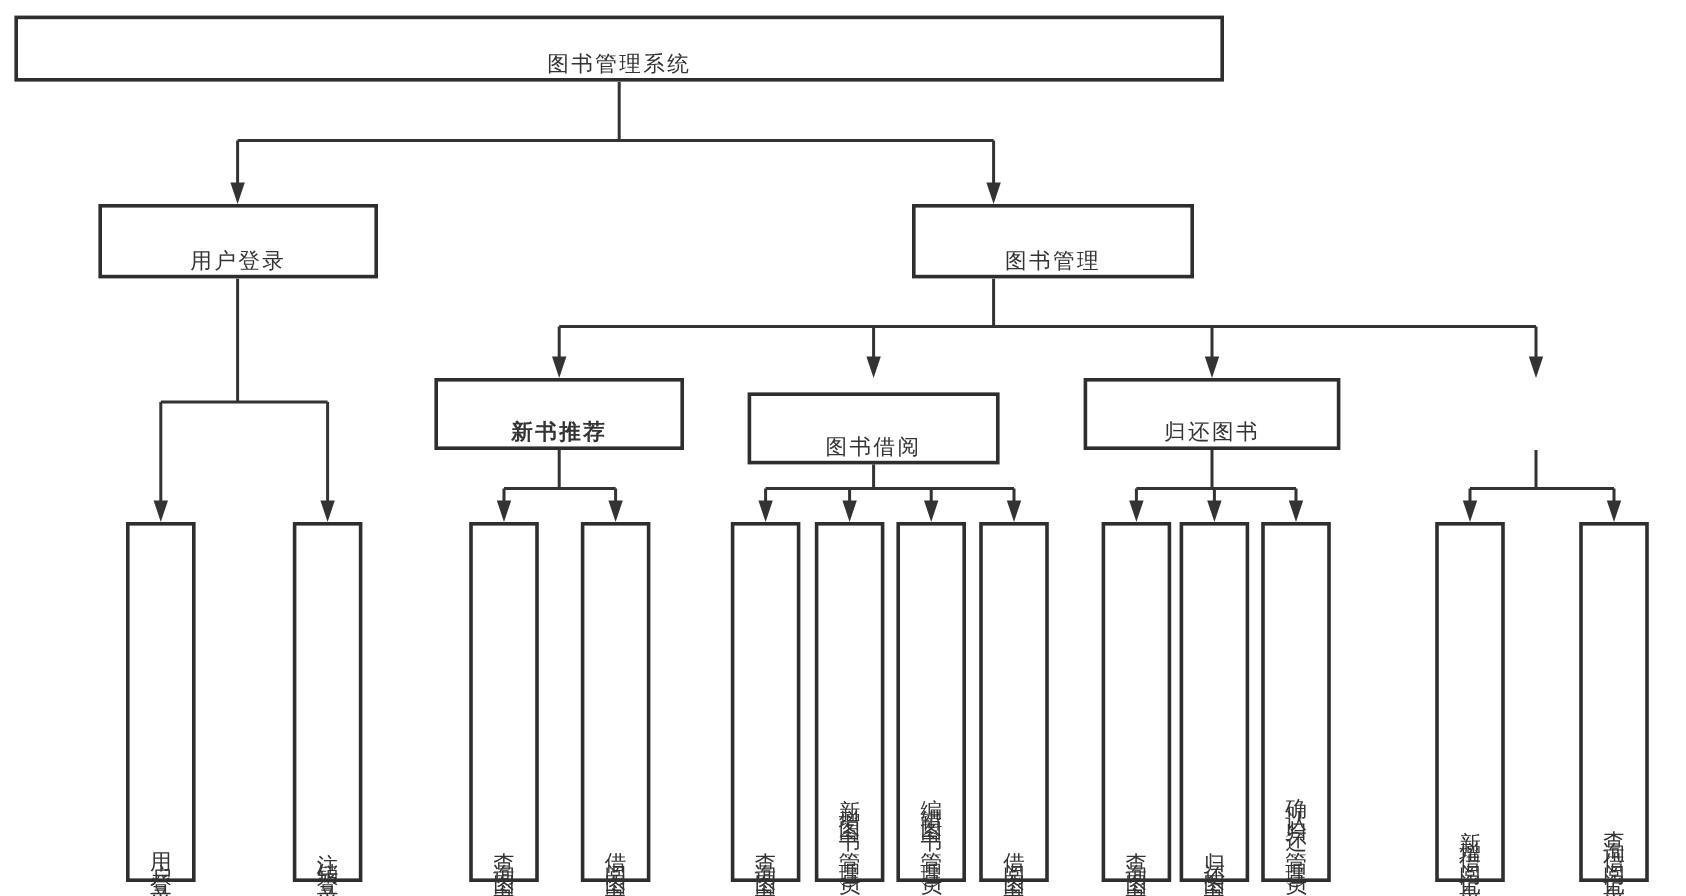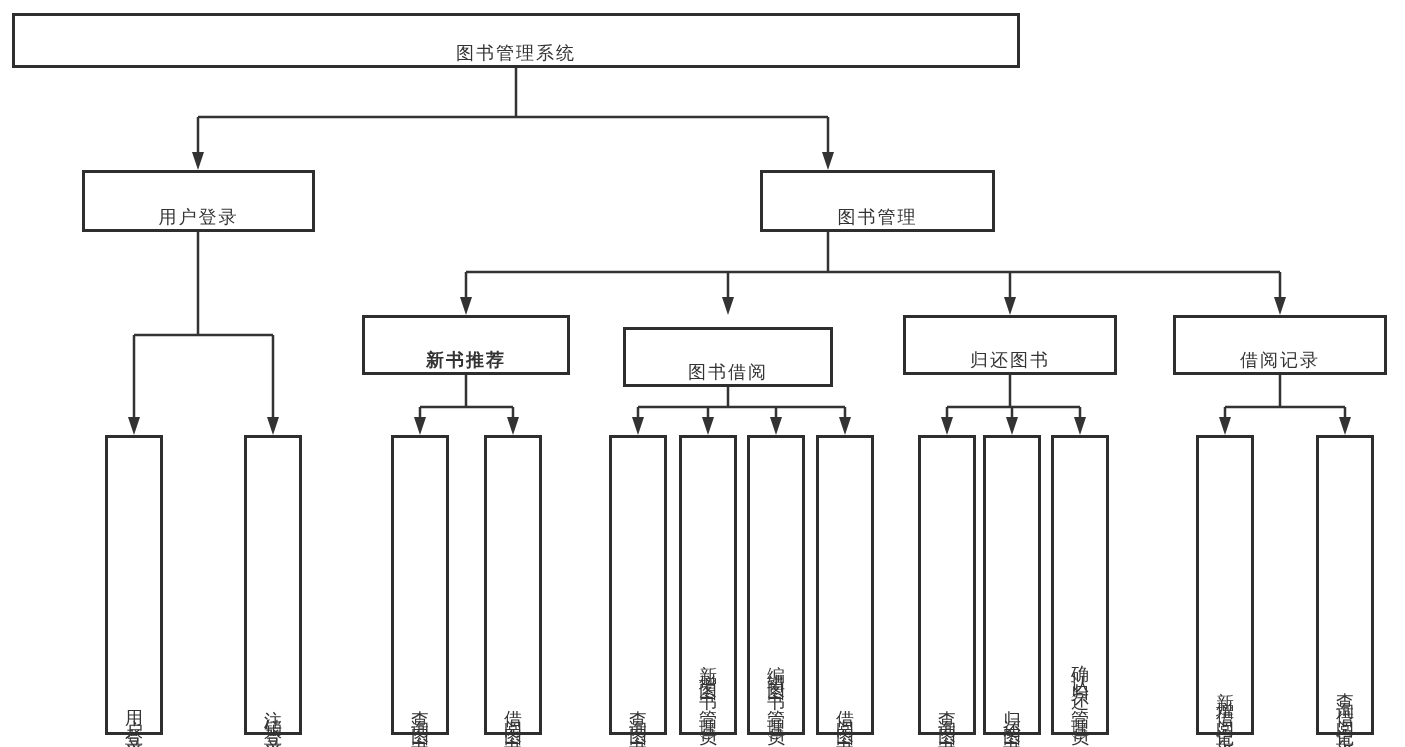--- a/index.html
+++ b/index.html
@@ -92,23 +92,20 @@
 
   <div class="box" style="left:362px;top:315px;width:208px;height:60px;font-weight:bold;">
     <span class="hlabel">新书推荐</span>
   </div>
   <div class="box" style="left:623px;top:315px;width:210px;height:60px;margin-top:12px;">
     <span class="hlabel">图书借阅</span>
   </div>
   <div class="box" style="left:903px;top:315px;width:214px;height:60px;">
     <span class="hlabel">归还图书</span>
   </div>
-  <div class="box" style="left:1173px;top:315px;width:214px;height:60px;">
-    <span class="hlabel">借阅记录</span>
-  </div>
 
   <div class="box vbox" style="left:105px;">
     <span class="vlabel">用户登录</span>
   </div>
   <div class="box vbox" style="left:244px;">
     <span class="vlabel">注销登录</span>
   </div>
 
   <div class="box vbox" style="left:391px;">
     <span class="vlabel">查询图书</span>

